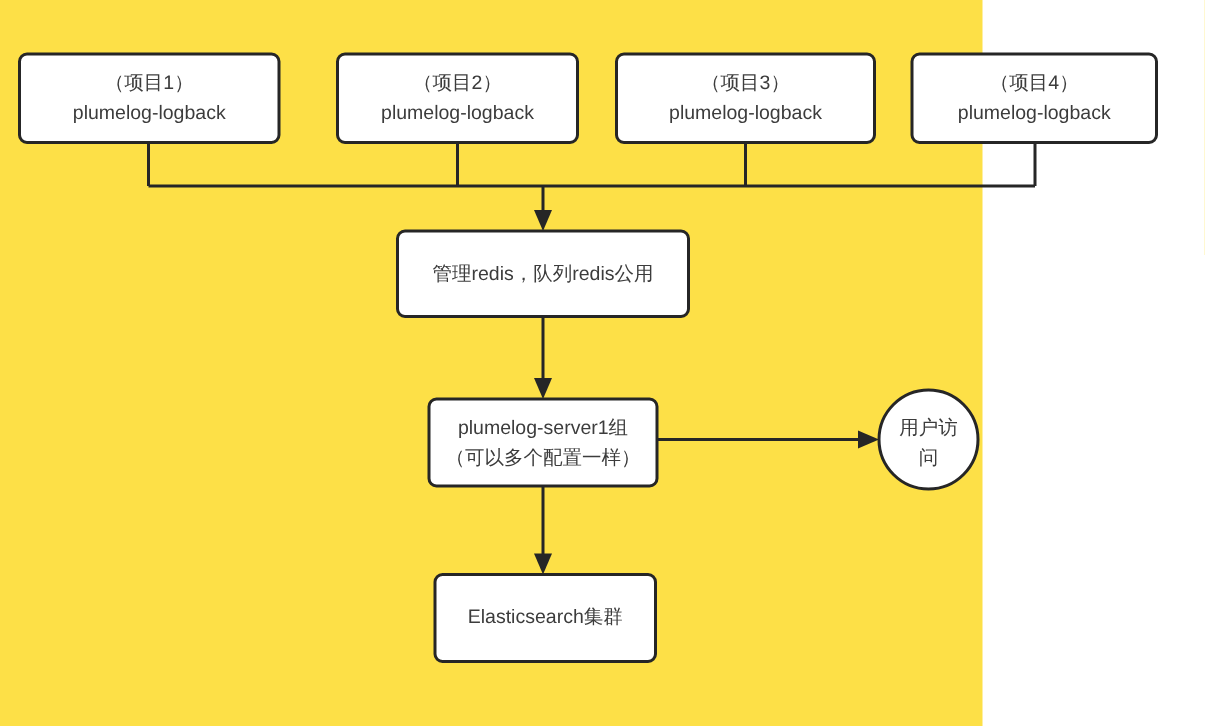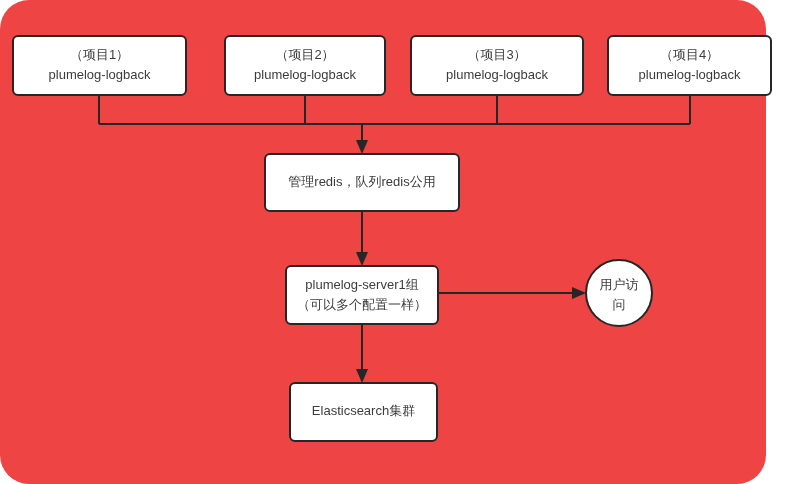--- a/index.html
+++ b/index.html
@@ -8,24 +8,23 @@
     background: #ffffff;
   }
   body {
     width: 803px;
     height: 484px;
     overflow: hidden;
     font-family: "Liberation Sans", "DejaVu Sans", sans-serif;
   }
   #diagram-root {
     position: relative;
-    width: 766px;
+    width: 655px;
     height: 484px;
-    background: #ef4444;
-    border-radius: 29px;
+    background: #fde047;
   }
   svg#flow-canvas {
     position: absolute;
     left: 0;
     top: 0;
     width: 803px;
     height: 484px;
     display: block;
   }
   .node-shape {

